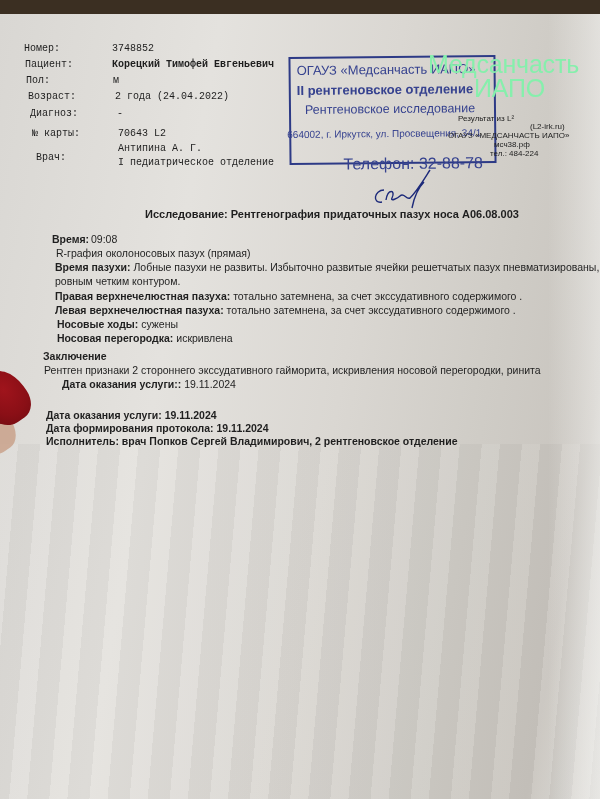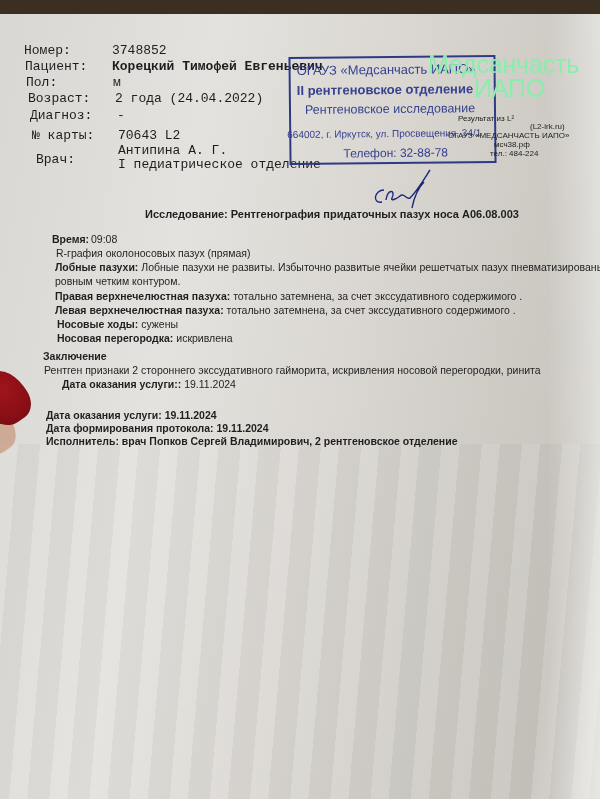--- a/index.html
+++ b/index.html
@@ -15,21 +15,21 @@
   .paper::after {
     content:""; position:absolute; left:0; right:0; top:430px; bottom:0;
     background: repeating-linear-gradient(95deg, rgba(255,255,255,0.07) 0 18px, rgba(0,0,0,0.03) 18px 40px);
   }
   .right-edge {
     position:absolute; right:0; top:14px; width:52px; height:785px;
     background: linear-gradient(90deg, rgba(255,255,255,0.0), rgba(245,245,243,0.55));
   }
   .mono { font-family:"Liberation Mono", monospace; }
   .hdr-label, .hdr-value {
-    position:absolute; font-size:13px; color:#1e1e1e;
+    position:absolute; font-size:10px; color:#1e1e1e;
   }
   .stamp {
     position:absolute; left:289px; top:56px; width:203px; height:104px;
     border:2px solid #2d3a86; color:#36428f; transform:rotate(-0.6deg);
   }
   .stamp div { position:absolute; white-space:nowrap; }
   .big-title {
     position:absolute; font-size:25px; color:#86efac; font-weight:normal;
     letter-spacing:-0.2px;
   }
@@ -75,21 +75,21 @@
   <div class="hdr-value mono" style="left:118px;top:143px;">Антипина А. Г.</div>
   <div class="hdr-label mono" style="left:36px;top:152px;">Врач:</div>
   <div class="hdr-value mono" style="left:118px;top:157px;">I педиатрическое отделение</div>
 </div>
 
 <div class="stamp">
   <div style="left:6px;top:4px;font-size:13px;">ОГАУЗ «Медсанчасть ИАПО»</div>
   <div style="left:6px;top:24px;font-size:13px;font-weight:bold;">II рентгеновское отделение</div>
   <div style="left:14px;top:44px;font-size:12.5px;">Рентгеновское исследование</div>
   <div style="left:-4px;top:70px;font-size:10px;">664002, г. Иркутск, ул. Просвещения, 34/1</div>
-  <div style="left:52px;top:88px;font-size:12px;">Телефон: 32-88-78</div>
+  <div style="left:52px;top:97px;font-size:16px;">Телефон: 32-88-78</div>
 </div>
 
 <div class="big-title" style="left:428px;top:50px;">Медсанчасть</div>
 <div class="big-title" style="left:474px;top:74px;">ИАПО</div>
 <div class="small-print" style="left:458px;top:114px;">Результат из L²</div>
 <div class="small-print" style="left:530px;top:114px;margin-top:8px;">(L2-irk.ru)</div>
 <div class="small-print" style="left:448px;top:131px;">ОГАУЗ «МЕДСАНЧАСТЬ ИАПО»</div>
 <div class="small-print" style="left:494px;top:140px;">мсч38.рф</div>
 <div class="small-print" style="left:490px;top:149px;">тел.: 484-224</div>
 
@@ -98,21 +98,21 @@
 </svg>
 
 <div class="line b" style="left:145px;top:208px;font-size:11px;">Исследование: Рентгенография придаточных пазух носа A06.08.003</div>
 
 <div class="line b" style="left:52px;top:233px;">Время:</div>
 <div class="line" style="left:91px;top:233px;">09:08</div>
 
 <div class="line" style="left:36px;top:247px;padding-left:20px;">R-графия околоносовых пазух (прямая)</div>
 
 <div class="line" style="left:55px;top:261px;">
-  <span class="b">Лобные пазухи:</span>
+  <span class="b">Время пазухи:</span>
   <span>Лобные пазухи не развиты. Избыточно развитые ячейки решетчатых пазух пневматизированы, с</span>
 </div>
 <div class="line" style="left:55px;top:275px;">ровным четким контуром.</div>
 
 <div class="line" style="left:55px;top:290px;">
   <span class="b">Правая верхнечелюстная пазуха:</span>
   <span>тотально затемнена, за счет экссудативного содержимого .</span>
 </div>
 <div class="line" style="left:55px;top:304px;">
   <span class="b">Левая верхнечелюстная пазуха:</span>

